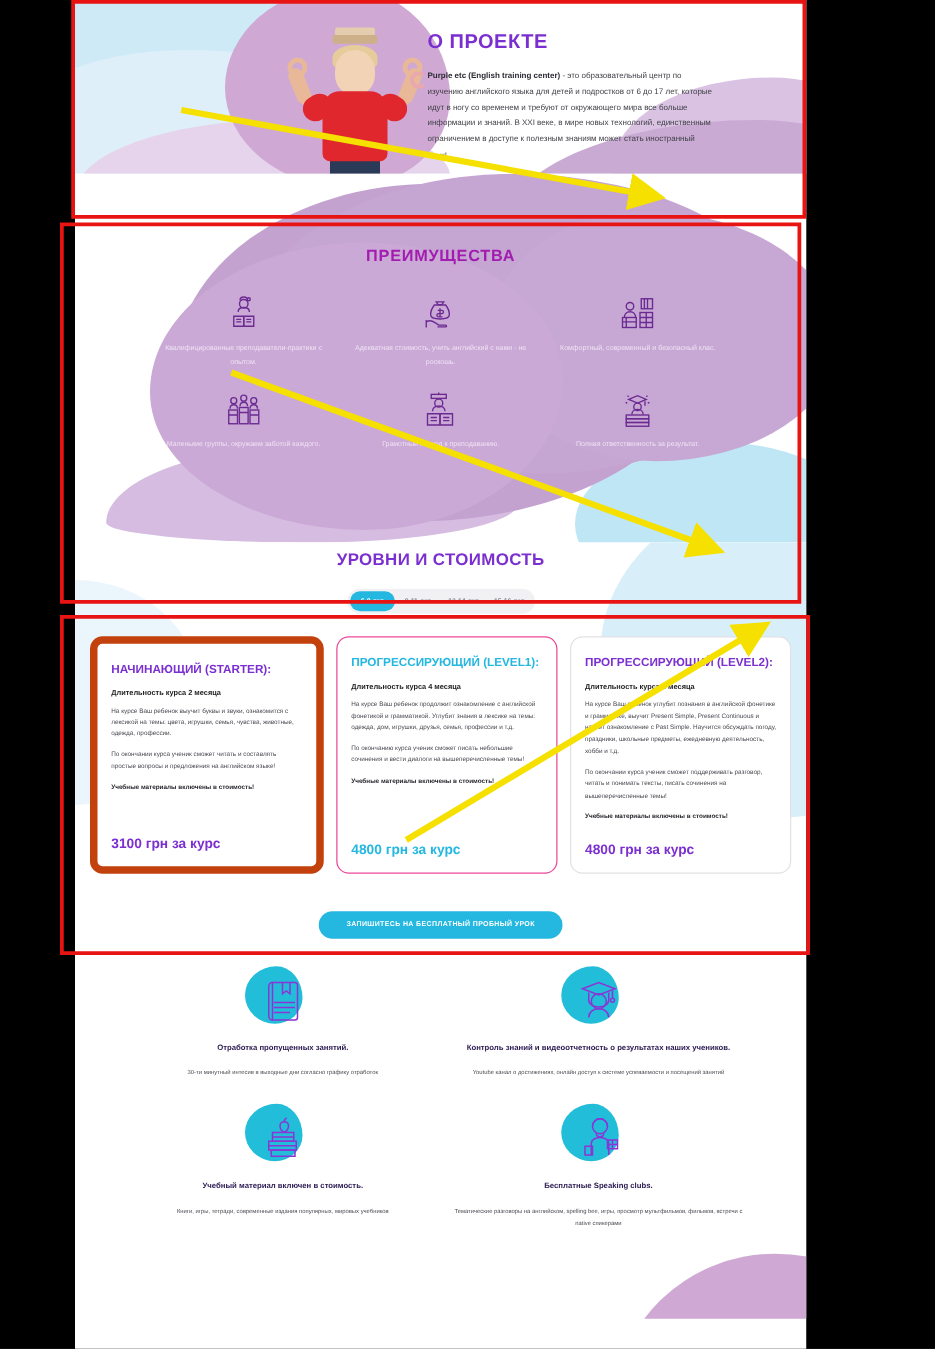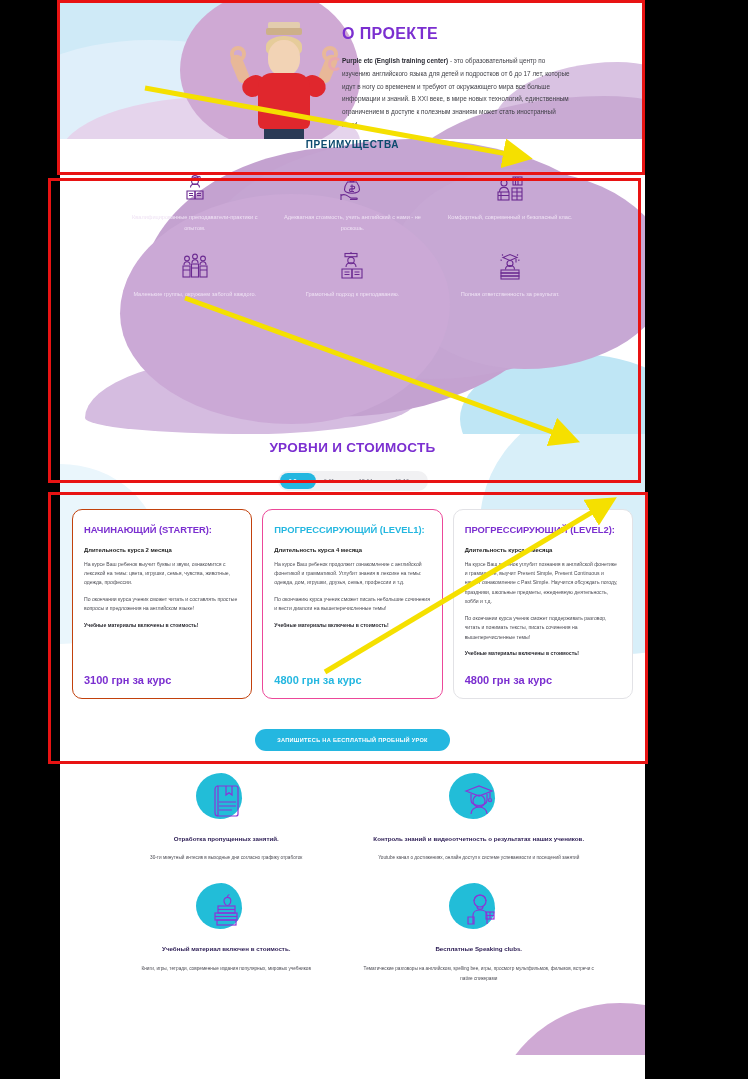--- a/index.html
+++ b/index.html
@@ -97,22 +97,22 @@
     background: #ffffff; overflow: hidden;
   }
   .adv-b1 { left:80px; top:8px; width:430px; height:270px; background:#c4a2d0; border-radius:48% 52% 55% 45% / 55% 45% 55% 45%; }
   .adv-b2 { left:130px; top:0px; width:440px; height:240px; background:#c5a5d2; border-radius:50% 50% 45% 55% / 60% 50% 50% 40%; }
   .adv-b3 { left:60px; top:55px; width:330px; height:230px; background:#cba9d6; border-radius:52% 48% 48% 52% / 52% 48% 52% 48%; }
   .adv-b4 { left:25px; top:215px; width:330px; height:80px; background:#d5bce0; border-radius:55% 45% 50% 50% / 80% 60% 40% 20%; }
   .adv-b5 { left:400px; top:215px; width:230px; height:130px; background:#bfe6f5; border-radius:50%; }
   .adv-b6 { left:330px; top:30px; width:280px; height:200px; background:#c7a8d4; border-radius:45% 55% 52% 48% / 50% 52% 48% 50%; }
 
   .adv-title {
-    position: relative; text-align: center; 
-    color: #0c4a6e; font-size: 10px; font-weight: bold; letter-spacing: .6px;
+    position: relative; text-align: center; padding-top: 58px;
+    color: #a21caf; font-size: 13px; font-weight: bold; letter-spacing: .6px;
   }
   .adv-grid {
     position: relative; display: grid;
     grid-template-columns: repeat(3, 1fr);
     row-gap: 14px; padding: 20px 56px 0 56px;
   }
   .adv-cell { text-align: center; }
   .adv-ico { height: 38px; display:flex; align-items:center; justify-content:center; }
   .adv-ico svg { display:block; }
   .adv-cap {
@@ -142,21 +142,21 @@
     font-weight: bold; line-height: 16px; height: 16px; border-radius: 8px;
   }
   .tab.active { background: #24b7e0; color: #ffffff; }
 
   .cards { position: relative; display: flex; gap: 10px; padding: 18px 12px 0 12px; }
   .card {
     flex: 1; background: #ffffff; border-radius: 10px;
     padding: 13px 11px 12px 11px; height: 190px;
     display: flex; flex-direction: column;
   }
-  .card.c1 { border: 1px solid #c2410c; }
+  .card.c1 { border: 6px solid #c2410c; }
   .card.c2 { border: 1px solid #ec4899; }
   .card.c3 { border: 1px solid #e2e2e6; }
   .card h3 { font-size: 9.4px; font-weight: bold; line-height: 1.45; margin-bottom: 10px; }
   .card.c1 h3 { color: #7b2fd0; }
   .card.c2 h3 { color: #24b7e0; }
   .card.c3 h3 { color: #7b2fd0; }
   .card .dur { font-size: 5.9px; font-weight: bold; color: #222; margin-bottom: 7px; }
   .card p { font-size: 5.1px; line-height: 1.85; color: #4a4a52; margin-bottom: 7px; }
   .card p.bld { font-weight: bold; color: #1f1f26; }
   .price { margin-top: auto; font-size: 11px; font-weight: bold; }

